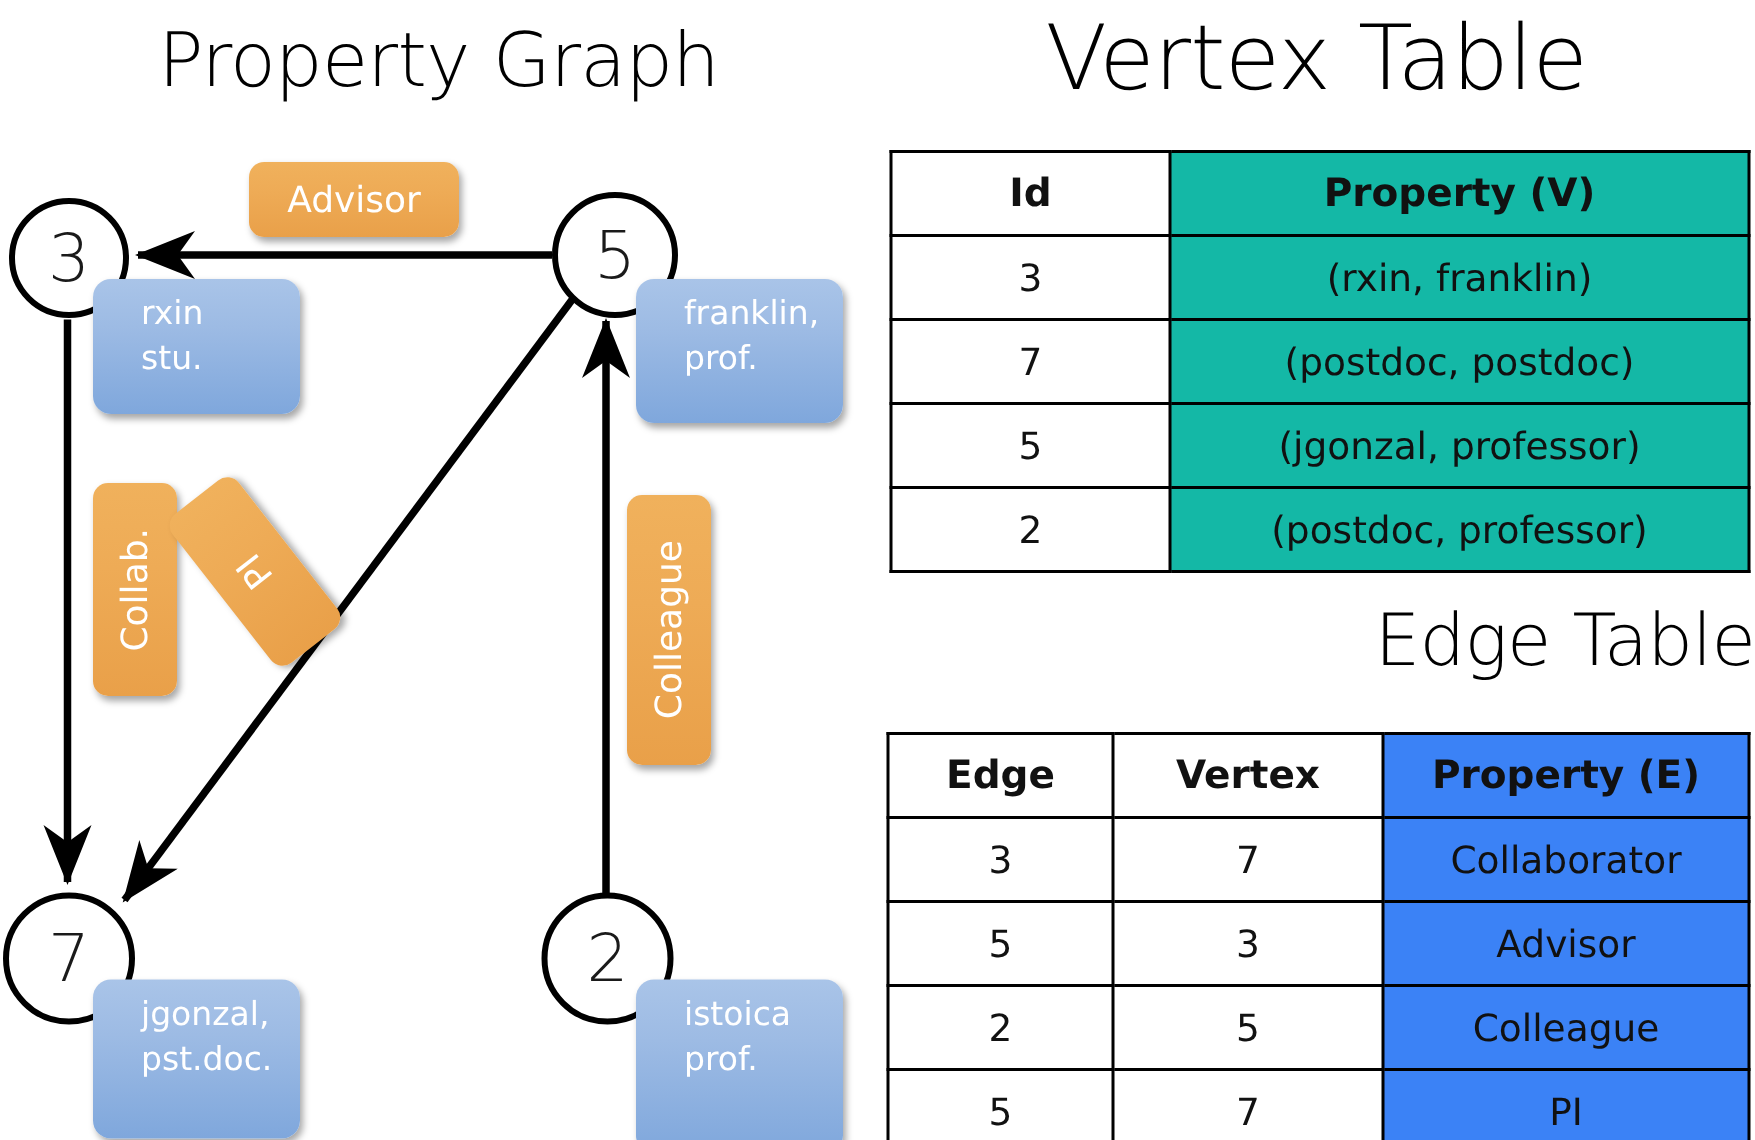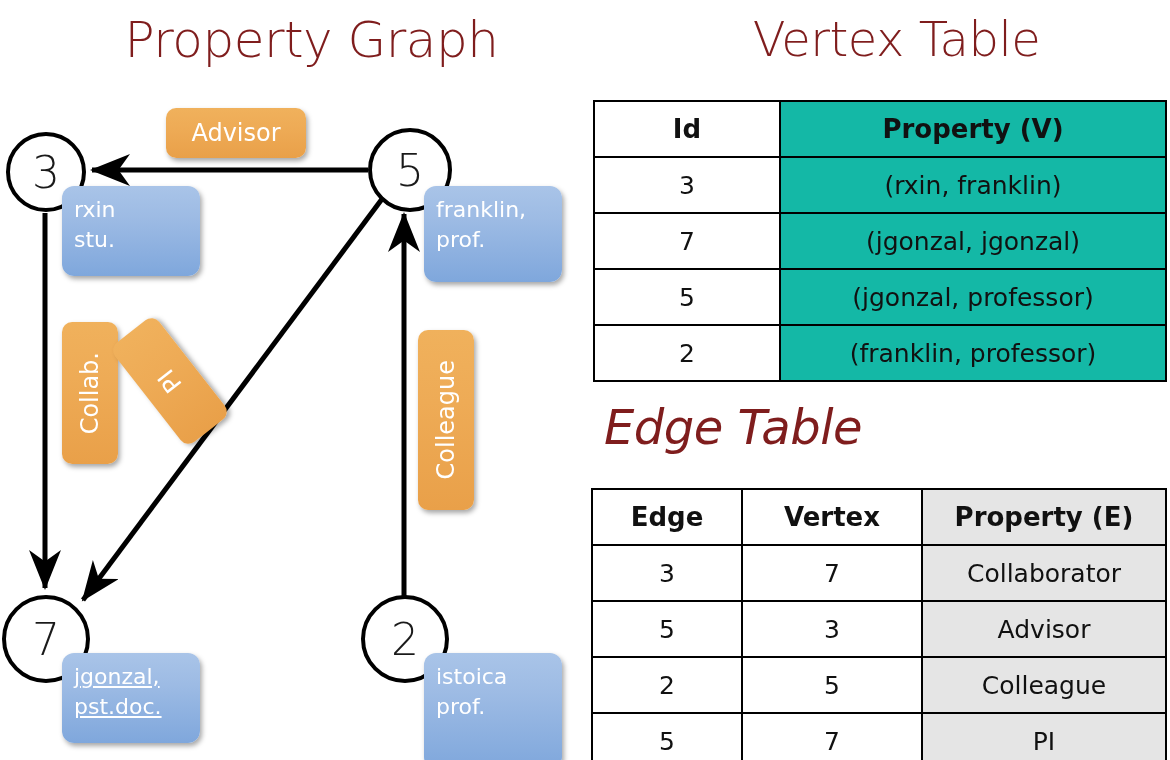--- a/index.html
+++ b/index.html
@@ -14,43 +14,41 @@
     overflow: hidden;
     font-family: "Liberation Sans", sans-serif;
     color: #111111;
   }
 
   
   .title {
     position: absolute;
     font-family: "DejaVu Sans", sans-serif;
     font-weight: 300;
-    color: #7f1d1d;
+    color: #000000;
     white-space: nowrap;
     letter-spacing: -0.5px;
-    padding-left: 19px;
   }
   #title-property-graph {
     left: 0; top: 10px; width: 585px;
     text-align: center;
     font-size: 50px;
     line-height: 60px;
   }
   #title-vertex-table {
     left: 585px; top: 10px; width: 585px;
     text-align: center;
+    font-size: 60px;
+    line-height: 58px;
+  }
+  #title-edge-table {
+    left: 585px; top: 398px; width: 585px;
+    text-align: right;
     font-size: 48px;
     line-height: 58px;
-  }
-  #title-edge-table {
-    left: 585px; top: 398px; width: 585px;
-    text-align: left;
-    font-size: 48px;
-    line-height: 58px;
-    font-style: italic;
   }
 
   
   #graph-pane {
     position: absolute;
     left: 0; top: 0;
     width: 585px; height: 760px;
   }
   #graph-edges {
     position: absolute;
@@ -77,21 +75,21 @@
   .prop-box {
     position: absolute;
     border-radius: 12px;
     background: linear-gradient(to bottom, #a9c4e8 0%, #9dbbe4 35%, #7fa7dc 100%);
     box-shadow: 2px 3px 5px rgba(0,0,0,0.35);
     color: #ffffff;
     font-family: "DejaVu Sans", sans-serif;
     font-weight: 400;
     font-size: 22px;
     line-height: 30px;
-    padding: 9px 0 0 12px;
+    padding: 9px 0 0 32px;
     box-sizing: border-box;
     z-index: 5;
     white-space: pre-line;
   }
 
   .edge-label {
     position: absolute;
     border-radius: 10px;
     background: linear-gradient(to bottom, #f0b15c 0%, #eeab56 40%, #e9a049 100%);
     box-shadow: 2px 3px 5px rgba(0,0,0,0.35);
@@ -130,21 +128,21 @@
     font-size: 25px;
     color: #111111;
     padding: 4px 2px;
   }
   .data-table th {
     font-weight: 700;
     font-size: 26px;
     margin-top: 24px;
   }
   .vt-prop { background: #14b8a6; }
-  .et-prop { background: #e5e5e5; }
+  .et-prop { background: #3b82f6; }
 
   #vertex-table {
     left: 593px; top: 100px;
     width: 572px;
   }
   #vertex-table col.c-id { width: 186px; }
   #vertex-table col.c-prop { width: 386px; }
   #vertex-table td, #vertex-table th { height: 46px; }
 
   #edge-table {
@@ -191,21 +189,21 @@
     <span>7</span>
   </div>
   <div class="node" style="left:361px; top:595px; width:88px; height:88px;">
     <span>2</span>
   </div>
 
   <div class="prop-box" style="left:62px; top:186px; width:138px; height:90px;">rxin
 stu.</div>
   <div class="prop-box" style="left:424px; top:186px; width:138px; height:96px;">franklin,
 prof.</div>
-  <div class="prop-box" style="left:62px; top:653px; width:138px; height:90px;text-decoration:underline;">jgonzal,
+  <div class="prop-box" style="left:62px; top:653px; width:138px; height:106px;">jgonzal,
 pst.doc.</div>
   <div class="prop-box" style="left:424px; top:653px; width:138px; height:116px;">istoica
 prof.</div>
 
   <div class="edge-label" style="left:166px; top:108px; width:140px; height:50px;">
     <span>Advisor</span>
   </div>
 
   <div class="edge-label vertical" style="left:62px; top:322px; width:56px; height:142px;">
     <span>Collab.</span>
@@ -231,29 +229,29 @@
       <th class="vt-prop">Property (V)</th>
     </tr>
   </thead>
   <tbody>
     <tr>
       <td>3</td>
       <td class="vt-prop">(rxin, franklin)</td>
     </tr>
     <tr>
       <td>7</td>
-      <td class="vt-prop">(jgonzal, jgonzal)</td>
+      <td class="vt-prop">(postdoc, postdoc)</td>
     </tr>
     <tr>
       <td>5</td>
       <td class="vt-prop">(jgonzal, professor)</td>
     </tr>
     <tr>
       <td>2</td>
-      <td class="vt-prop">(franklin, professor)</td>
+      <td class="vt-prop">(postdoc, professor)</td>
     </tr>
   </tbody>
 </table>
 
 <table class="data-table" id="edge-table">
   <colgroup>
       <col class="c-src">
       <col class="c-dst">
       <col class="c-prop">
     </colgroup>

